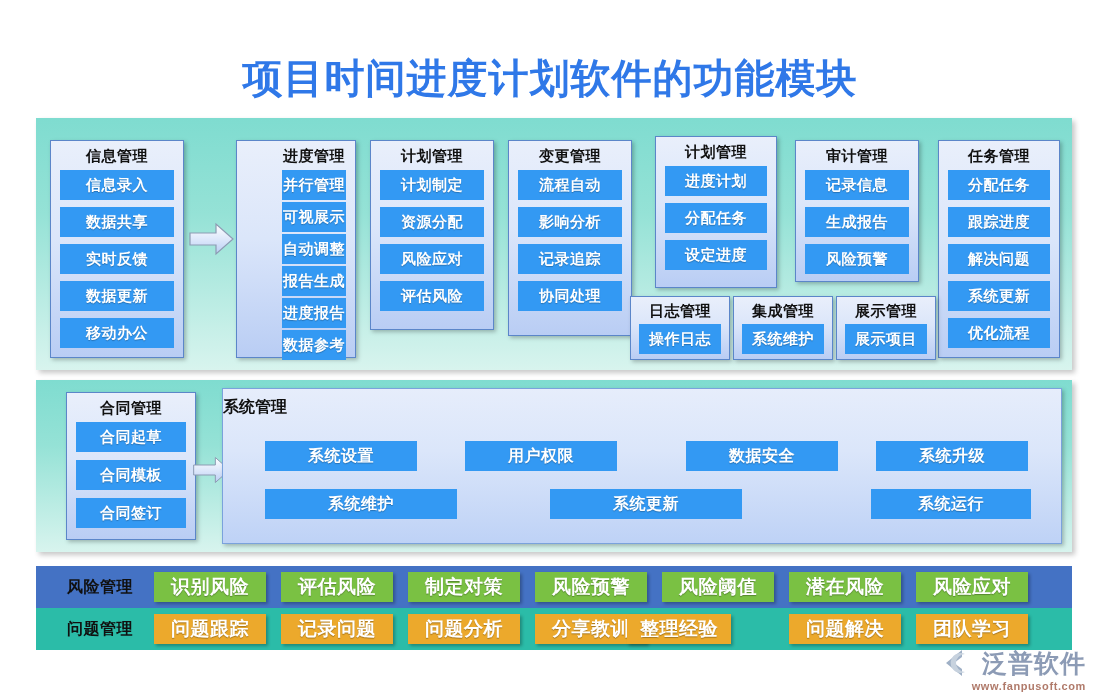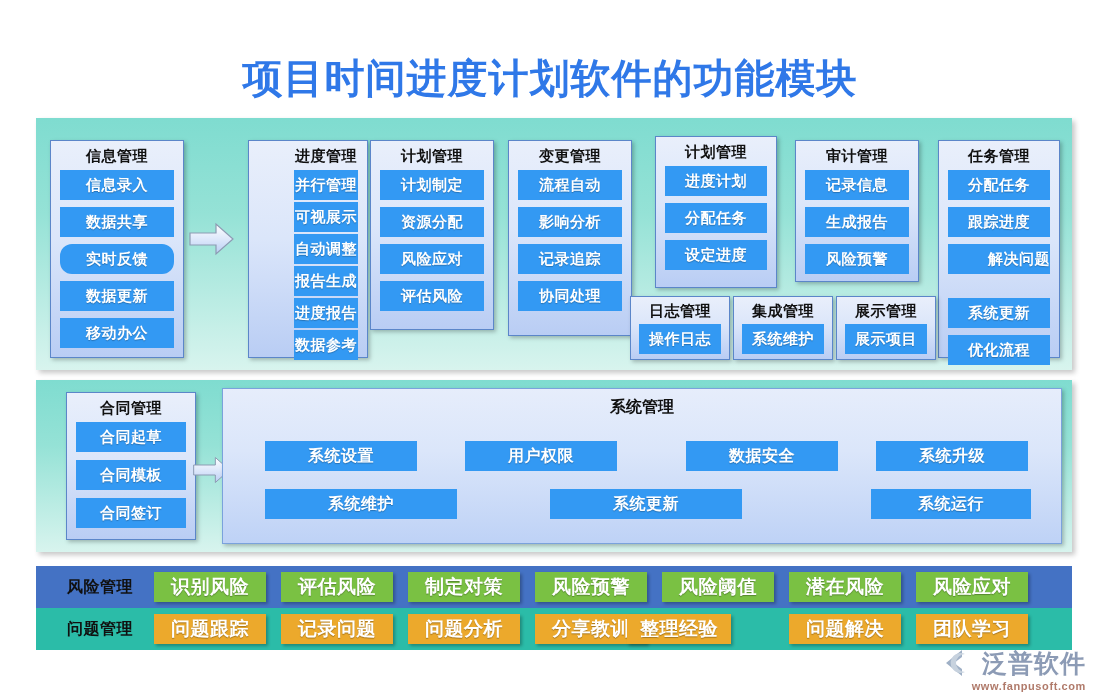--- a/index.html
+++ b/index.html
@@ -53,21 +53,21 @@
 
   
   #sys-panel{
     position:absolute;left:222px;top:388px;width:840px;height:156px;
     background:linear-gradient(180deg,#e6edfb 0%,#dbe6fa 40%,#bed2f6 100%);
     border:1px solid #7aa2dc;
     box-shadow:2px 2px 4px rgba(0,0,0,0.25);
     box-sizing:border-box;
   }
   #sys-title{
-    text-align:center;font-size:16px;font-weight:bold;color:#101010;
+    text-align:left;font-size:16px;font-weight:bold;color:#101010;
     margin-top:7px;line-height:22px;
   }
   .sys-chip{
     position:absolute;background:#3399f3;color:#fff;font-weight:bold;
     font-size:16px;text-align:center;line-height:30px;height:30px;
     text-shadow:0 1px 1px rgba(0,0,0,0.25);letter-spacing:0.5px;
   }
 
   
   .bottom-bar{position:absolute;left:36px;width:1036px;height:42px;}
@@ -114,26 +114,26 @@
   </svg>
   <span class="wm-text">泛普</span>
 </div>
 
 <div id="top-columns">
     <div class="module-card" style="left: 50px; top: 140px; width: 134px; height: 218px;">
       <div class="card-title">信息管理</div>
       <div class="card-items">
         <div class="chip" style="margin-bottom: 7px;">信息录入</div>
         <div class="chip" style="margin-bottom: 7px;">数据共享</div>
-        <div class="chip" style="margin-bottom: 7px; border-radius: 12px;">实时反馈</div>
+        <div class="chip" style="margin-bottom: 7px;">实时反馈</div>
         <div class="chip" style="margin-bottom: 7px;">数据更新</div>
         <div class="chip" style="margin-bottom: 7px;">移动办公</div>
       </div>
     </div>
-    <div class="module-card" style="left: 248px; top: 140px; width: 120px; height: 218px; padding-left: 36px;">
+    <div class="module-card" style="left: 236px; top: 140px; width: 120px; height: 218px; padding-left: 36px;">
       <div class="card-title">进度管理</div>
       <div class="card-items">
         <div class="chip" style="margin-bottom: 2px;">并行管理</div>
         <div class="chip" style="margin-bottom: 2px;">可视展示</div>
         <div class="chip" style="margin-bottom: 2px;">自动调整</div>
         <div class="chip" style="margin-bottom: 2px;">报告生成</div>
         <div class="chip" style="margin-bottom: 2px;">进度报告</div>
         <div class="chip" style="margin-bottom: 2px;">数据参考</div>
       </div>
     </div>
@@ -169,21 +169,21 @@
         <div class="chip" style="margin-bottom: 7px;">记录信息</div>
         <div class="chip" style="margin-bottom: 7px;">生成报告</div>
         <div class="chip" style="margin-bottom: 7px;">风险预警</div>
       </div>
     </div>
     <div class="module-card" style="left: 938px; top: 140px; width: 122px; height: 218px;">
       <div class="card-title">任务管理</div>
       <div class="card-items">
         <div class="chip" style="margin-bottom: 7px;">分配任务</div>
         <div class="chip" style="margin-bottom: 7px;">跟踪进度</div>
-        <div class="chip" style="margin-bottom: 24px; text-align: right;">解决问题</div>
+        <div class="chip" style="margin-bottom: 7px;">解决问题</div>
         <div class="chip" style="margin-bottom: 7px;">系统更新</div>
         <div class="chip" style="margin-bottom: 7px;">优化流程</div>
       </div>
     </div>
     <div class="module-card mini-card" style="left: 630px; top: 296px; width: 100px; height: 64px;">
       <div class="card-title">日志管理</div>
       <div class="card-items">
         <div class="chip">操作日志</div>
       </div>
     </div>

